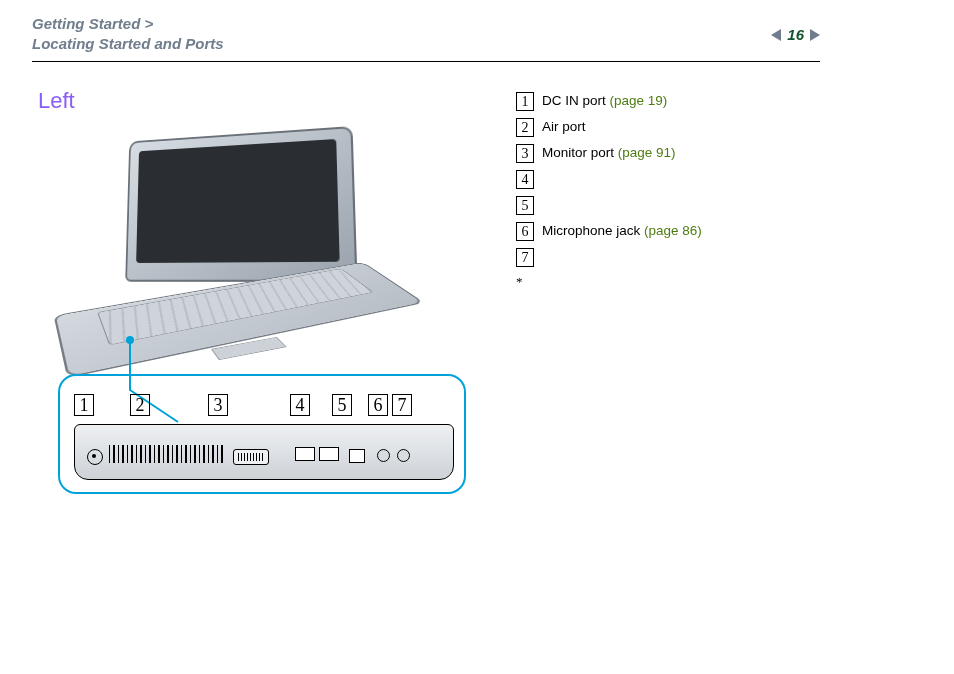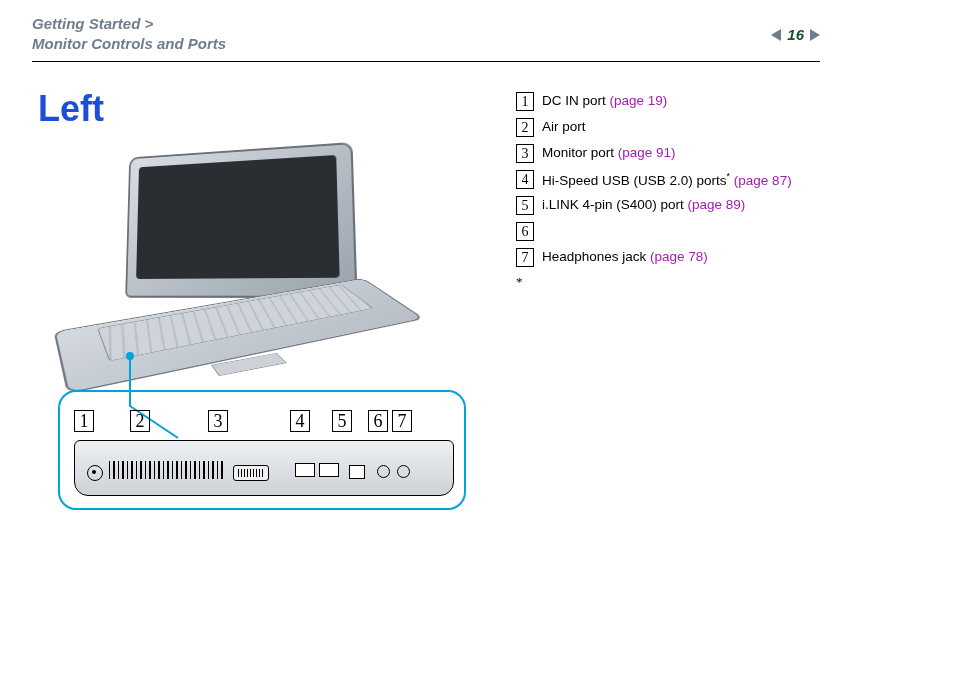--- a/index.html
+++ b/index.html
@@ -7,21 +7,21 @@
 .hdr{display:flex;justify-content:space-between;align-items:flex-start;padding-top:14px}
 .bc{color:#6f7d8c;font-weight:bold;font-style:italic;font-size:15px;line-height:1.35}
 .pager{display:flex;align-items:center;gap:6px;color:#14532d;font-size:15px;margin-top:12px}
 .pager .num{font-weight:bold;font-style:italic}
 .tri{width:0;height:0;border-top:6px solid transparent;border-bottom:6px solid transparent}
 .tri.l{border-right:10px solid #6f7d8c}
 .tri.r{border-left:10px solid #6f7d8c}
 .rule{border:none;border-top:1px solid #000;margin:6px 0 0 0}
 .body{display:flex;gap:24px;margin-top:26px}
 .left{flex:0 0 460px}
-.title{color:#1d4ed8;font-size:36px;font-weight:bold;margin:0 0 18px 6px}
+.title{color:#8b5cf6;font-size:22px;font-weight:normal;margin:0 0 18px 6px}
 .figwrap{margin-left:26px}
 .laptop{position:relative;width:360px;height:230px}
 .laptop .screen{position:absolute;left:60px;top:0;width:230px;height:145px;background:linear-gradient(145deg,#d7dde3,#9aa3ad);border:2px solid #6b7178;border-radius:10px 10px 6px 6px;transform:perspective(520px) rotateX(8deg) rotateY(-14deg)}
 .laptop .inner{position:absolute;left:72px;top:12px;width:206px;height:118px;background:#2a2e33;border-radius:4px;transform:perspective(520px) rotateX(8deg) rotateY(-14deg)}
 .laptop .base{position:absolute;left:8px;top:120px;width:350px;height:110px;background:linear-gradient(160deg,#d4d9df,#b7bec6);border:2px solid #767c83;border-radius:12px;transform:perspective(560px) rotateX(62deg) rotateY(0deg) rotateZ(-22deg)}
 .laptop .kb{position:absolute;left:46px;top:138px;width:270px;height:62px;background:repeating-linear-gradient(100deg,#cfd4da 0 10px,#b9bfc6 10px 12px);border:1px solid #8a9097;border-radius:4px;transform:perspective(560px) rotateX(62deg) rotateZ(-22deg)}
 .laptop .tp{position:absolute;left:155px;top:204px;width:70px;height:22px;background:#cdd2d8;border:1px solid #8a9097;transform:perspective(560px) rotateX(62deg) rotateZ(-22deg)}
 .lead{stroke:#00a3d9;stroke-width:2;fill:none}
 .panel{position:relative;margin-top:12px;width:408px;border:2px solid #00a3d9;border-radius:18px;padding:18px 14px 12px 14px;box-sizing:border-box}
 .labels{display:flex;font-family:"Times New Roman",serif;font-size:18px;margin-bottom:8px}
@@ -34,34 +34,34 @@
 .side .vga:before{content:"";position:absolute;left:4px;top:3px;width:26px;height:8px;background:repeating-linear-gradient(90deg,#000 0 1px,transparent 1px 3px)}
 .side .usb{position:absolute;top:22px;width:18px;height:12px;border:1.5px solid #000;background:#fff}
 .side .usb.u1{left:220px}.side .usb.u2{left:244px}
 .side .ilink{position:absolute;left:274px;top:24px;width:14px;height:12px;border:1.5px solid #000;background:#fff}
 .side .jack{position:absolute;top:24px;width:11px;height:11px;border:1.5px solid #000;border-radius:50%;background:#d9dde1}
 .side .jack.j1{left:302px}.side .jack.j2{left:322px}
 .right{flex:1;font-size:13.5px;padding-top:4px}
 .item{display:flex;align-items:flex-start;margin-bottom:7px;line-height:1.35}
 .item .n{font-family:"Times New Roman",serif;border:1.5px solid #000;width:16px;height:17px;line-height:17px;text-align:center;font-size:14px;margin-right:8px;flex-shrink:0}
 .item .t b{font-weight:normal}
-.lk{color:#a21caf}
+.lk{color:#4d7c0f}
 .sup{font-size:9px;vertical-align:super}
 .fn{display:flex;font-family:"Times New Roman",serif;font-size:13px;margin-top:4px;color:#000}
 .fn .s{width:24px}
 svg.connector{position:absolute;left:0;top:0;pointer-events:none}
 </style>
 </head>
 <body>
 <div class="page">
 
 <div class="hdr">
   <div class="bc">
     <div>Getting Started &gt;</div>
-    <div>Monitor Controls and Ports</div>
+    <div>Locating Started and Ports</div>
   </div>
   <div class="pager">
     <div class="tri l"></div>
     <span class="num">16</span>
     <div class="tri r"></div>
   </div>
 </div>
 <hr class="rule">
 
 <div class="body">
@@ -111,32 +111,30 @@
         <div class="item">
           <div class="n">2</div>
           <div class="t">Air port</div>
         </div>
         <div class="item">
           <div class="n">3</div>
           <div class="t">Monitor port <span class="lk">(page 91)</span></div>
         </div>
         <div class="item">
           <div class="n">4</div>
-          <div class="t">Hi-Speed USB (USB 2.0) ports<span class="sup">*</span><span class="lk"> (page 87)</span></div>
         </div>
         <div class="item">
           <div class="n">5</div>
-          <div class="t">i.LINK 4-pin (S400) port <span class="lk">(page 89)</span></div>
         </div>
         <div class="item">
           <div class="n">6</div>
+          <div class="t">Microphone jack <span class="lk">(page 86)</span></div>
         </div>
         <div class="item">
           <div class="n">7</div>
-          <div class="t">Headphones jack <span class="lk">(page 78)</span></div>
         </div>
         <div class="fn">
           <div class="s">*</div>
         </div>
       </div>
 </div>
 
 </div>
 
 </body></html>

